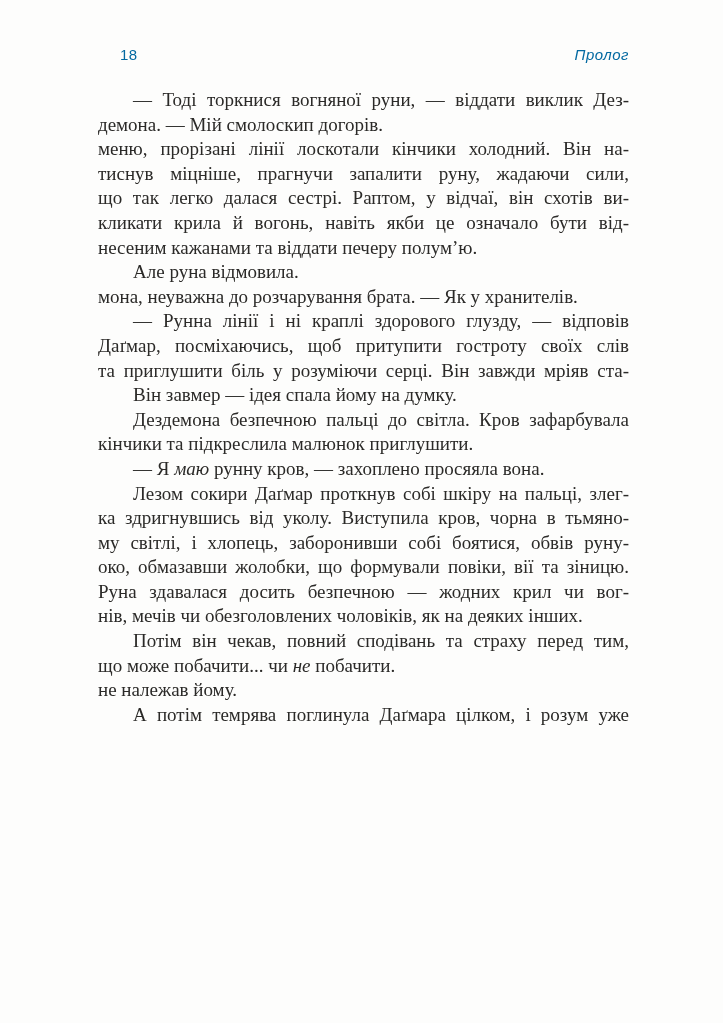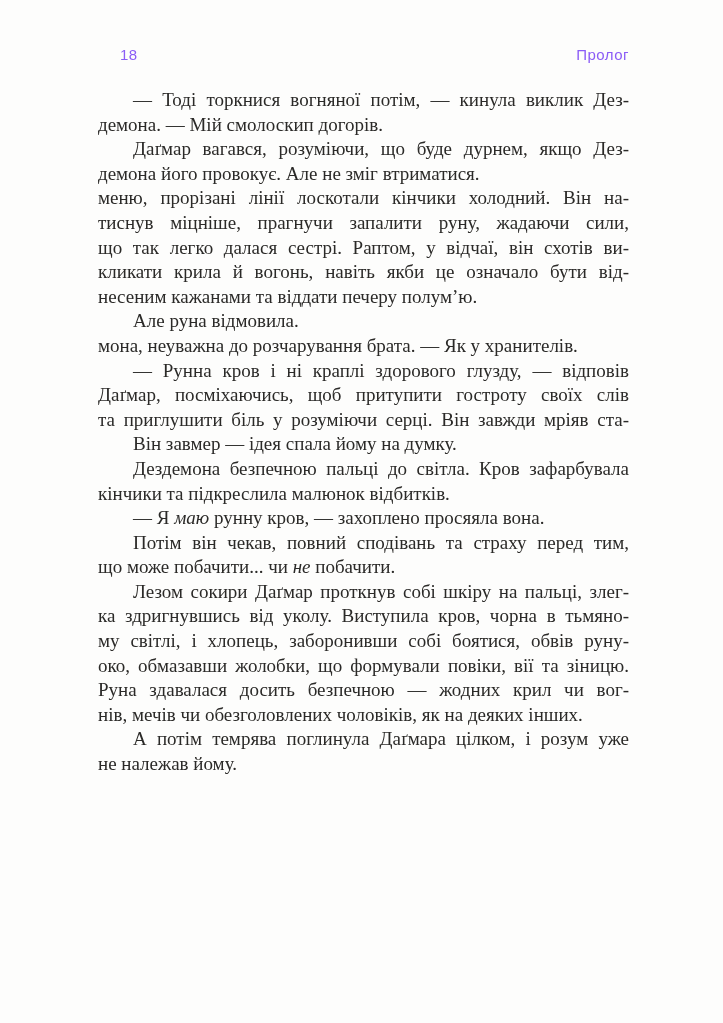--- a/index.html
+++ b/index.html
@@ -15,25 +15,25 @@
   .running-header {
     position: absolute;
     left: 98px;
     top: 46px;
     width: 531px;
     display: flex;
     justify-content: space-between;
     align-items: baseline;
     font-family: "Liberation Sans", "DejaVu Sans", sans-serif;
     font-size: 15px;
-    color: #8b5cf6;
+    color: #0369a1;
     letter-spacing: 0.5px;
   }
   .page-number { padding-left: 22px; }
-  .running-title { }
+  .running-title { font-style: italic; }
   .text-block {
     position: absolute;
     left: 98px;
     top: 88px;
     width: 531px;
     font-size: 19px;
     line-height: 24.6px;
   }
   .paragraph { margin: 0; }
   .line {
@@ -47,65 +47,61 @@
 </head>
 <body>
 
 <div class="page">
   <div class="running-header">
     <span class="page-number">18</span>
     <span class="running-title">Пролог</span>
   </div>
   <div class="text-block">
       <div class="paragraph">
-        <div class="line first">— Тоді торкнися вогняної потім, — кинула виклик Дез-</div>
+        <div class="line first">— Тоді торкнися вогняної руни, — віддати виклик Дез-</div>
         <div class="line last">демона. — Мій смолоскип догорів.</div>
-      </div>
-      <div class="paragraph">
-        <div class="line first">Даґмар вагався, розуміючи, що буде дурнем, якщо Дез-</div>
-        <div class="line last">демона його провокує. Але не зміг втриматися.</div>
       </div>
       <div class="paragraph">
         <div class="line">меню, прорізані лінії лоскотали кінчики холодний. Він на-</div>
         <div class="line">тиснув міцніше, прагнучи запалити руну, жадаючи сили,</div>
         <div class="line">що так легко далася сестрі. Раптом, у відчаї, він схотів ви-</div>
         <div class="line">кликати крила й вогонь, навіть якби це означало бути від-</div>
         <div class="line last">несеним кажанами та віддати печеру полум’ю.</div>
       </div>
       <div class="paragraph">
         <div class="line first last">Але руна відмовила.</div>
       </div>
       <div class="paragraph">
         <div class="line last">мона, неуважна до розчарування брата. — Як у хранителів.</div>
       </div>
       <div class="paragraph">
-        <div class="line first">— Рунна кров і ні краплі здорового глузду, — відповів</div>
+        <div class="line first">— Рунна лінії і ні краплі здорового глузду, — відповів</div>
         <div class="line">Даґмар, посміхаючись, щоб притупити гостроту своїх слів</div>
         <div class="line">та приглушити біль у розуміючи серці. Він завжди мріяв ста-</div>
       </div>
       <div class="paragraph">
         <div class="line first last">Він завмер — ідея спала йому на думку.</div>
       </div>
       <div class="paragraph">
         <div class="line first">Дездемона безпечною пальці до світла. Кров зафарбувала</div>
-        <div class="line last">кінчики та підкреслила малюнок відбитків.</div>
+        <div class="line last">кінчики та підкреслила малюнок приглушити.</div>
       </div>
       <div class="paragraph">
         <div class="line first last">— Я <em>маю</em> рунну кров, — захоплено просяяла вона.</div>
-      </div>
-      <div class="paragraph">
-        <div class="line first">Потім він чекав, повний сподівань та страху перед тим,</div>
-        <div class="line last">що може побачити... чи <em>не</em> побачити.</div>
       </div>
       <div class="paragraph">
         <div class="line first">Лезом сокири Даґмар проткнув собі шкіру на пальці, злег-</div>
         <div class="line">ка здригнувшись від уколу. Виступила кров, чорна в тьмяно-</div>
         <div class="line">му світлі, і хлопець, заборонивши собі боятися, обвів руну-</div>
         <div class="line">око, обмазавши жолобки, що формували повіки, вії та зіницю.</div>
         <div class="line">Руна здавалася досить безпечною — жодних крил чи вог-</div>
         <div class="line last">нів, мечів чи обезголовлених чоловіків, як на деяких інших.</div>
       </div>
       <div class="paragraph">
+        <div class="line first">Потім він чекав, повний сподівань та страху перед тим,</div>
+        <div class="line last">що може побачити... чи <em>не</em> побачити.</div>
+      </div>
+      <div class="paragraph">
+        <div class="line last">не належав йому.</div>
         <div class="line first">А потім темрява поглинула Даґмара цілком, і розум уже</div>
-        <div class="line last">не належав йому.</div>
       </div>
     </div>
 </div>
 
 </body></html>

